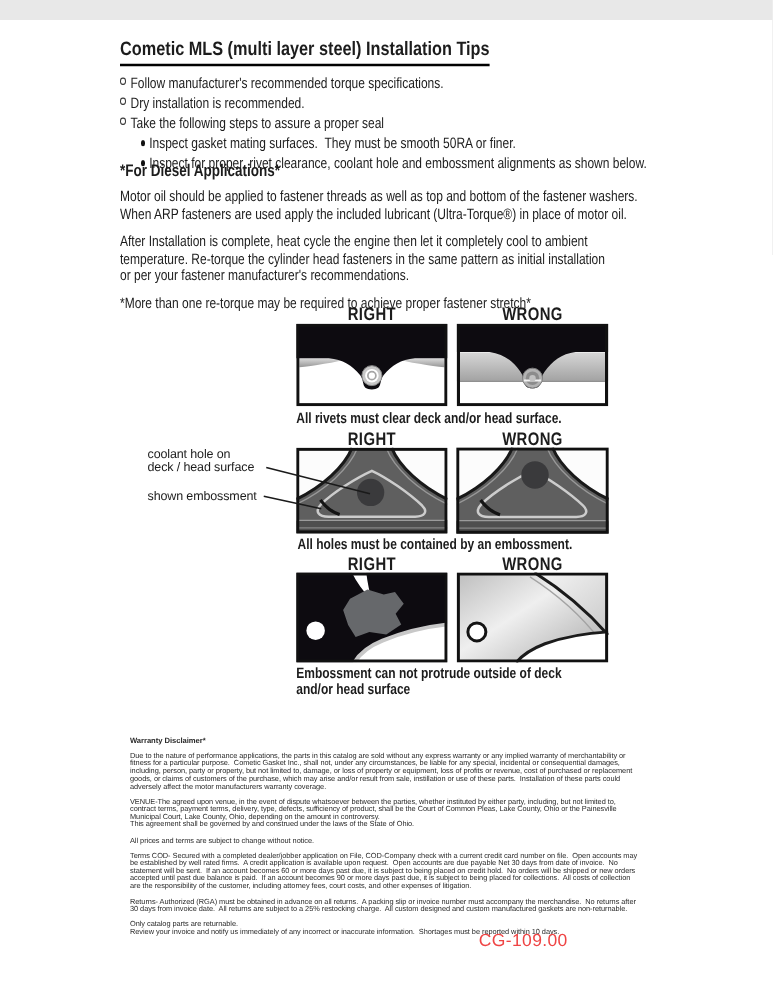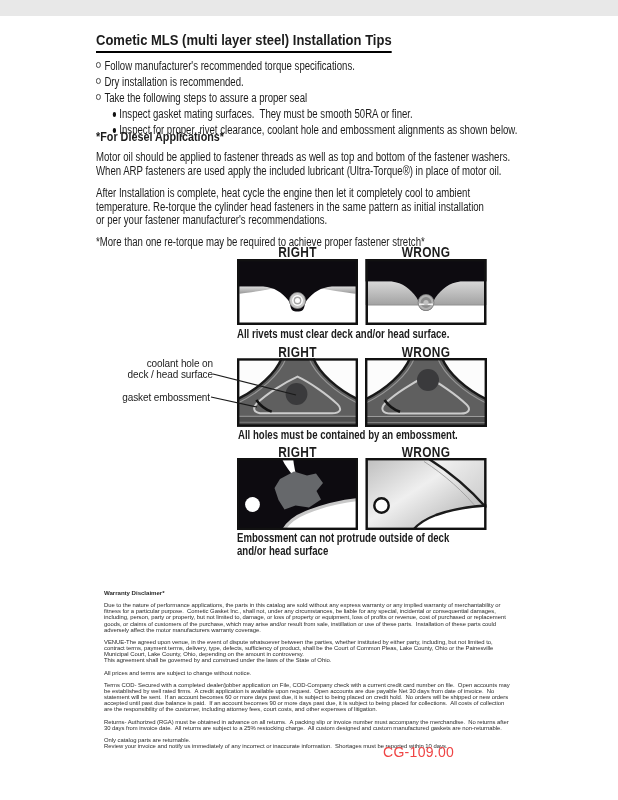--- a/index.html
+++ b/index.html
@@ -42,21 +42,21 @@
     font-weight:bold;font-size:14.5px;text-align:center;letter-spacing:.4px;
     transform:scaleX(.82);transform-origin:center top;
   }
   .figbox{border:0;line-height:0;}
   .figbox svg{display:block;}
   .caption{
     font-weight:bold;font-size:12px;line-height:13px;white-space:pre-wrap;
     transform:scaleX(.8);transform-origin:left top;
   }
   .ann{
-    font-size:10px;line-height:10.5px;text-align:right;white-space:pre-wrap;
+    font-size:10px;line-height:10.5px;white-space:pre-wrap;
     letter-spacing:-.1px;
   }
   .overlay{left:0;top:0;pointer-events:none;}
 
   
   .disclaimer{left:104px;top:574px;width:462px;font-size:5.9px;line-height:6.15px;letter-spacing:-.03px;color:#2a2a2a;}
   .disclaimer h3{font-size:6.1px;font-weight:bold;margin:0 0 6px 0;}
   .disclaimer p{margin:0 0 6px 0;}
 
   
@@ -129,21 +129,21 @@
     </svg>
   </div>
 
   <div class="abs caption" style="left:237px;top:312px;">All rivets must clear deck and/or head surface.</div>
 
   <div class="abs fig-label" style="left:237px;top:328px;width:121px;">RIGHT</div>
   <div class="abs fig-label" style="left:365px;top:328px;width:122px;">WRONG</div>
 
   <div class="abs ann" style="left:118px;top:343px;width:95px;">coolant hole on
 deck / head surface</div>
-  <div class="abs ann" style="left:118px;top:377px;width:92px;">gasket embossment</div>
+  <div class="abs ann" style="left:118px;top:377px;width:92px;">shown embossment</div>
 
   <div class="abs figbox" style="left:237px;top:342px;">
     <svg width="121" height="69" viewBox="0 0 122 69">
       <rect x="0" y="0" width="122" height="69" fill="#5f5f5f"></rect>
       <rect x="0" y="58.5" width="122" height="10.5" fill="#4e4e4e"></rect>
       <line x1="0" y1="58.5" x2="122" y2="58.5" stroke="#9b9b9b" stroke-width="1"></line>
       <line x1="0" y1="64.5" x2="122" y2="64.5" stroke="#868686" stroke-width=".9"></line>
       <path d="M0 0 H45 C39 15 21 31.5 0 41.5 Z" fill="#fcfcfc"></path>
       <path d="M45 0 C39 15 21 31.5 0 41.5" stroke="#191919" stroke-width="2.4" fill="none"></path>
       <path d="M49.5 0 C43 16.5 24 34 0 45.5" stroke="#989898" stroke-width="1.1" fill="none"></path>

